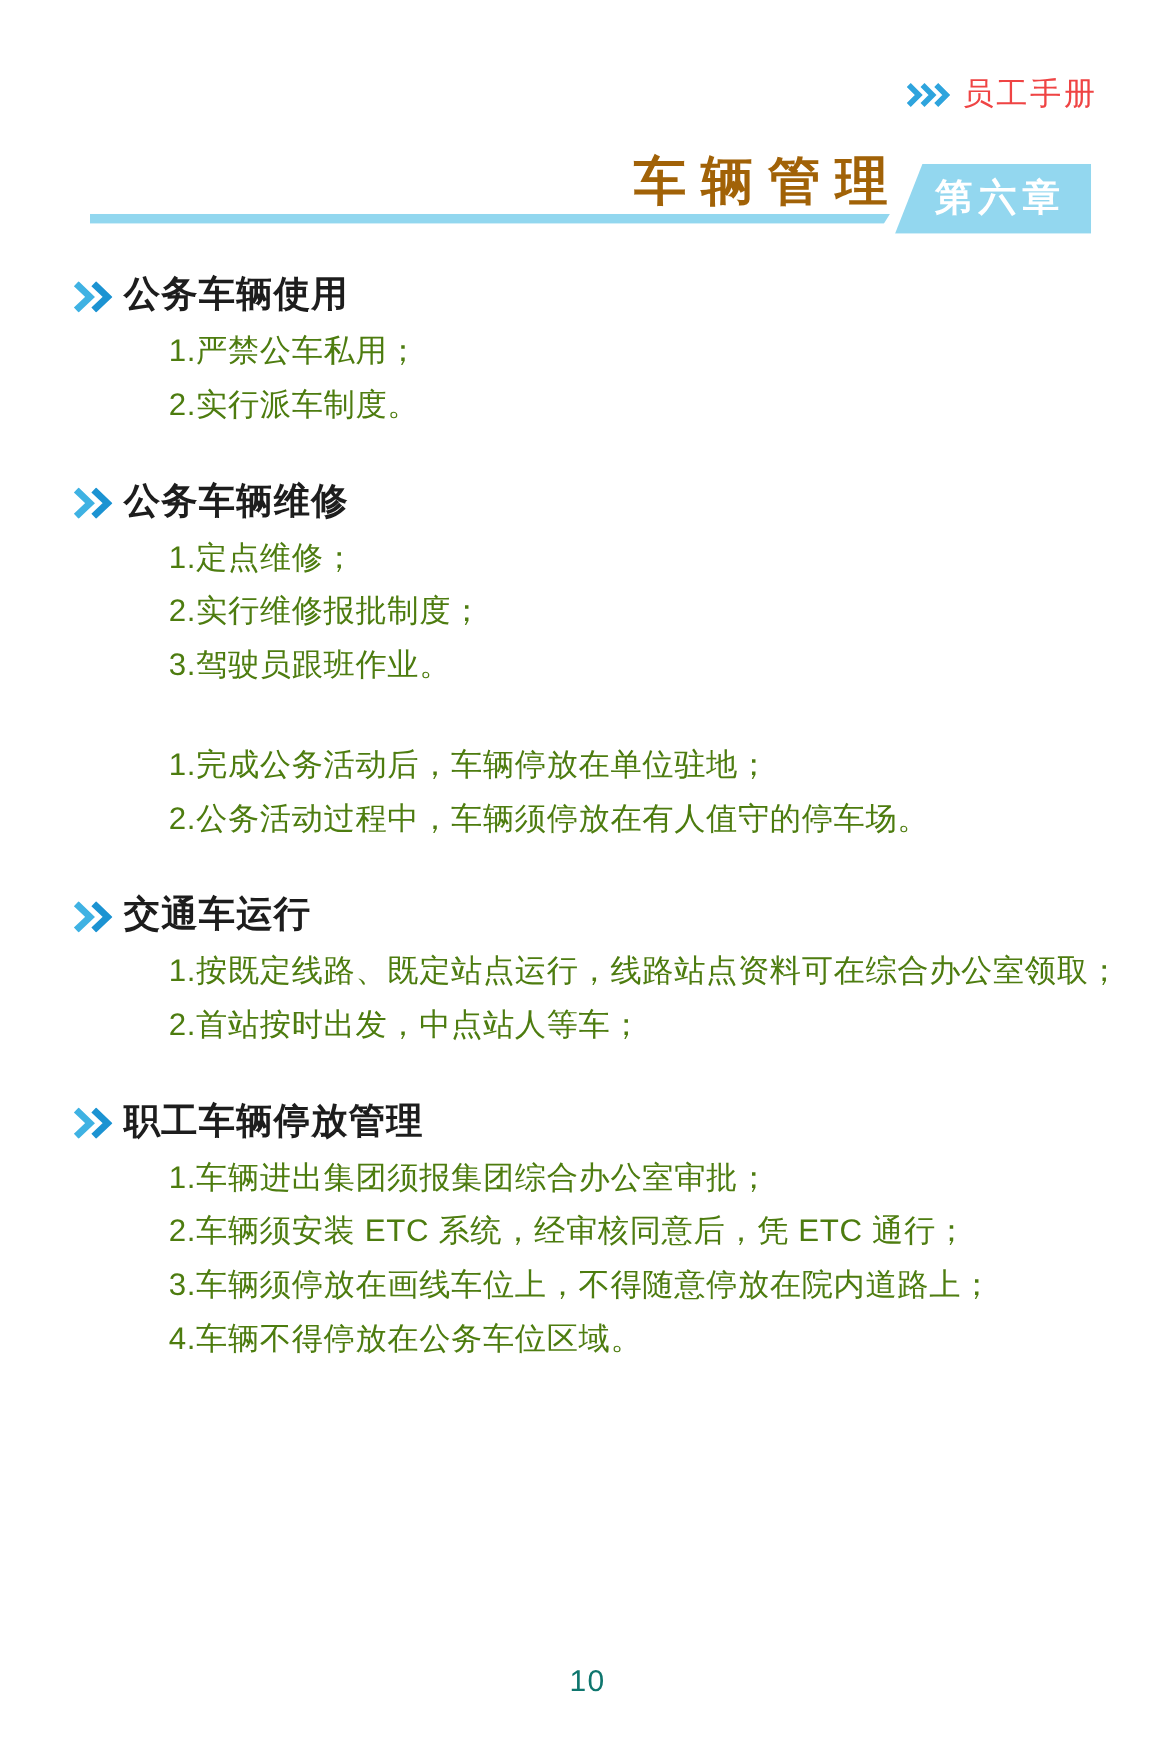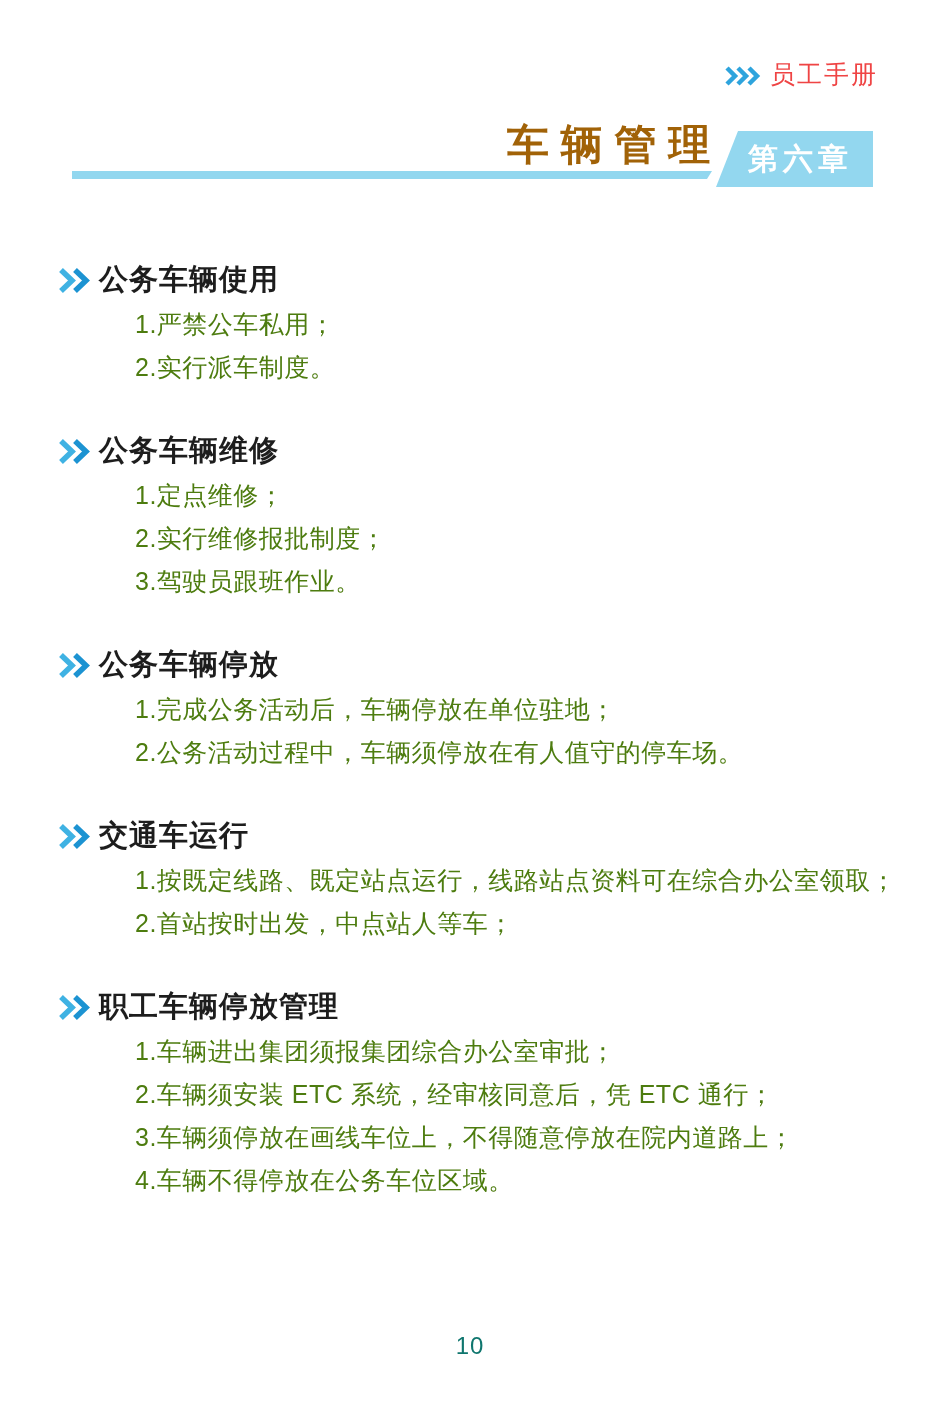--- a/index.html
+++ b/index.html
@@ -41,21 +41,21 @@
     clip-path: polygon(22px 0, 100% 0, 100% 100%, 0 100%);
     display: flex; align-items: center; justify-content: center;
   }
   .chapter-badge .badge-text {
     color: #ffffff; font-weight: 800; font-size: 30px;
     letter-spacing: 5px; padding-left: 12px; line-height: 1;
   }
 
   
   .content { position: absolute; top: 218px; left: 58px; right: 58px; }
-  .section { margin-bottom: 37px; margin-top: 43px; }
+  .section { margin-bottom: 37px; }
   .heading-row { display: flex; align-items: center; gap: 9px; }
   .heading-row h2 {
     margin: 0; font-size: 29px; font-weight: 800;
     color: #1d1d1d; letter-spacing: 1px; line-height: 36px;
   }
   .chev-icon { display: inline-flex; flex: 0 0 auto; margin-top: 2px; }
   .items { margin: 6px 0 0 0; padding: 0; }
   .item {
     margin: 0 0 0 77px; font-size: 25px; color: #4d7c0f;
     line-height: 43px; letter-spacing: 0.5px; white-space: nowrap;
@@ -119,29 +119,20 @@
       <h2>公务车辆维修</h2>
     </div>
     <div class="items">
       <p class="item">1.定点维修；</p>
       <p class="item">2.实行维修报批制度；</p>
       <p class="item">3.驾驶员跟班作业。</p>
     </div>
   </div>
 
   <div class="section">
-    <div class="heading-row">
-      <span class="chev-icon">
-        <svg width="32" height="25" viewBox="0 0 32 25">
-          <path d="M3 2 L14 12.5 L3 23" fill="none" stroke="#3fb2e3" stroke-width="5.5"></path>
-          <path d="M17 2 L28 12.5 L17 23" fill="none" stroke="#1c93d2" stroke-width="5.5"></path>
-        </svg>
-      </span>
-      <h2>公务车辆停放</h2>
-    </div>
     <div class="items">
       <p class="item">1.完成公务活动后，车辆停放在单位驻地；</p>
       <p class="item">2.公务活动过程中，车辆须停放在有人值守的停车场。</p>
     </div>
   </div>
 
   <div class="section">
     <div class="heading-row">
       <span class="chev-icon">
         <svg width="32" height="25" viewBox="0 0 32 25">

